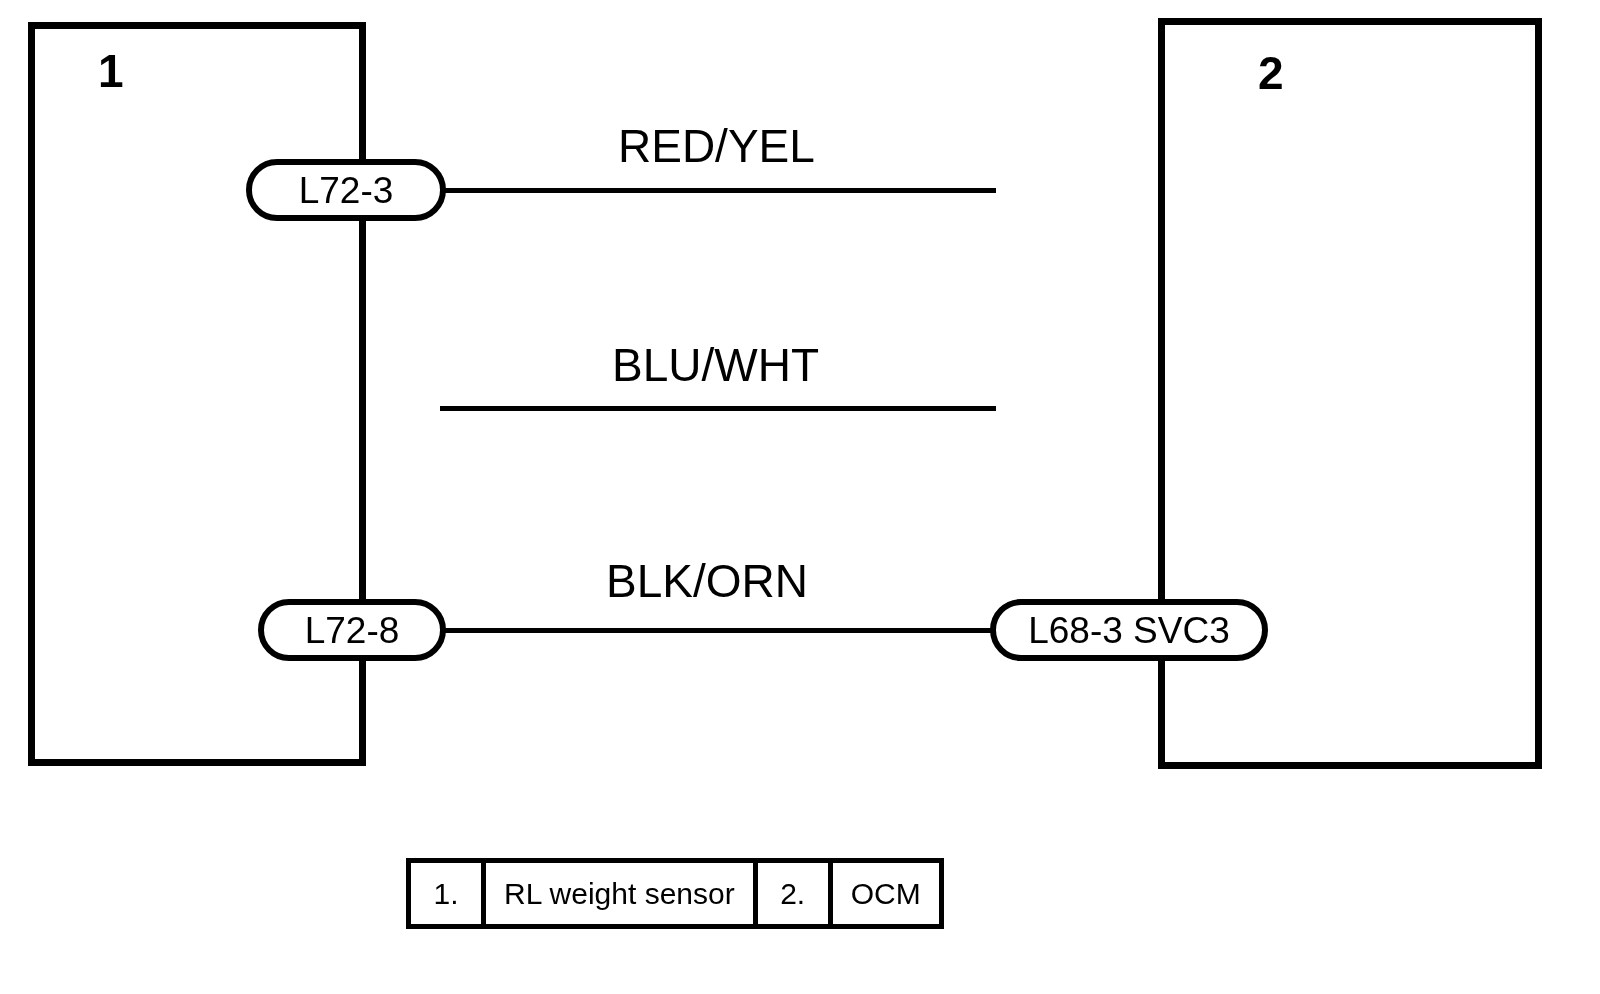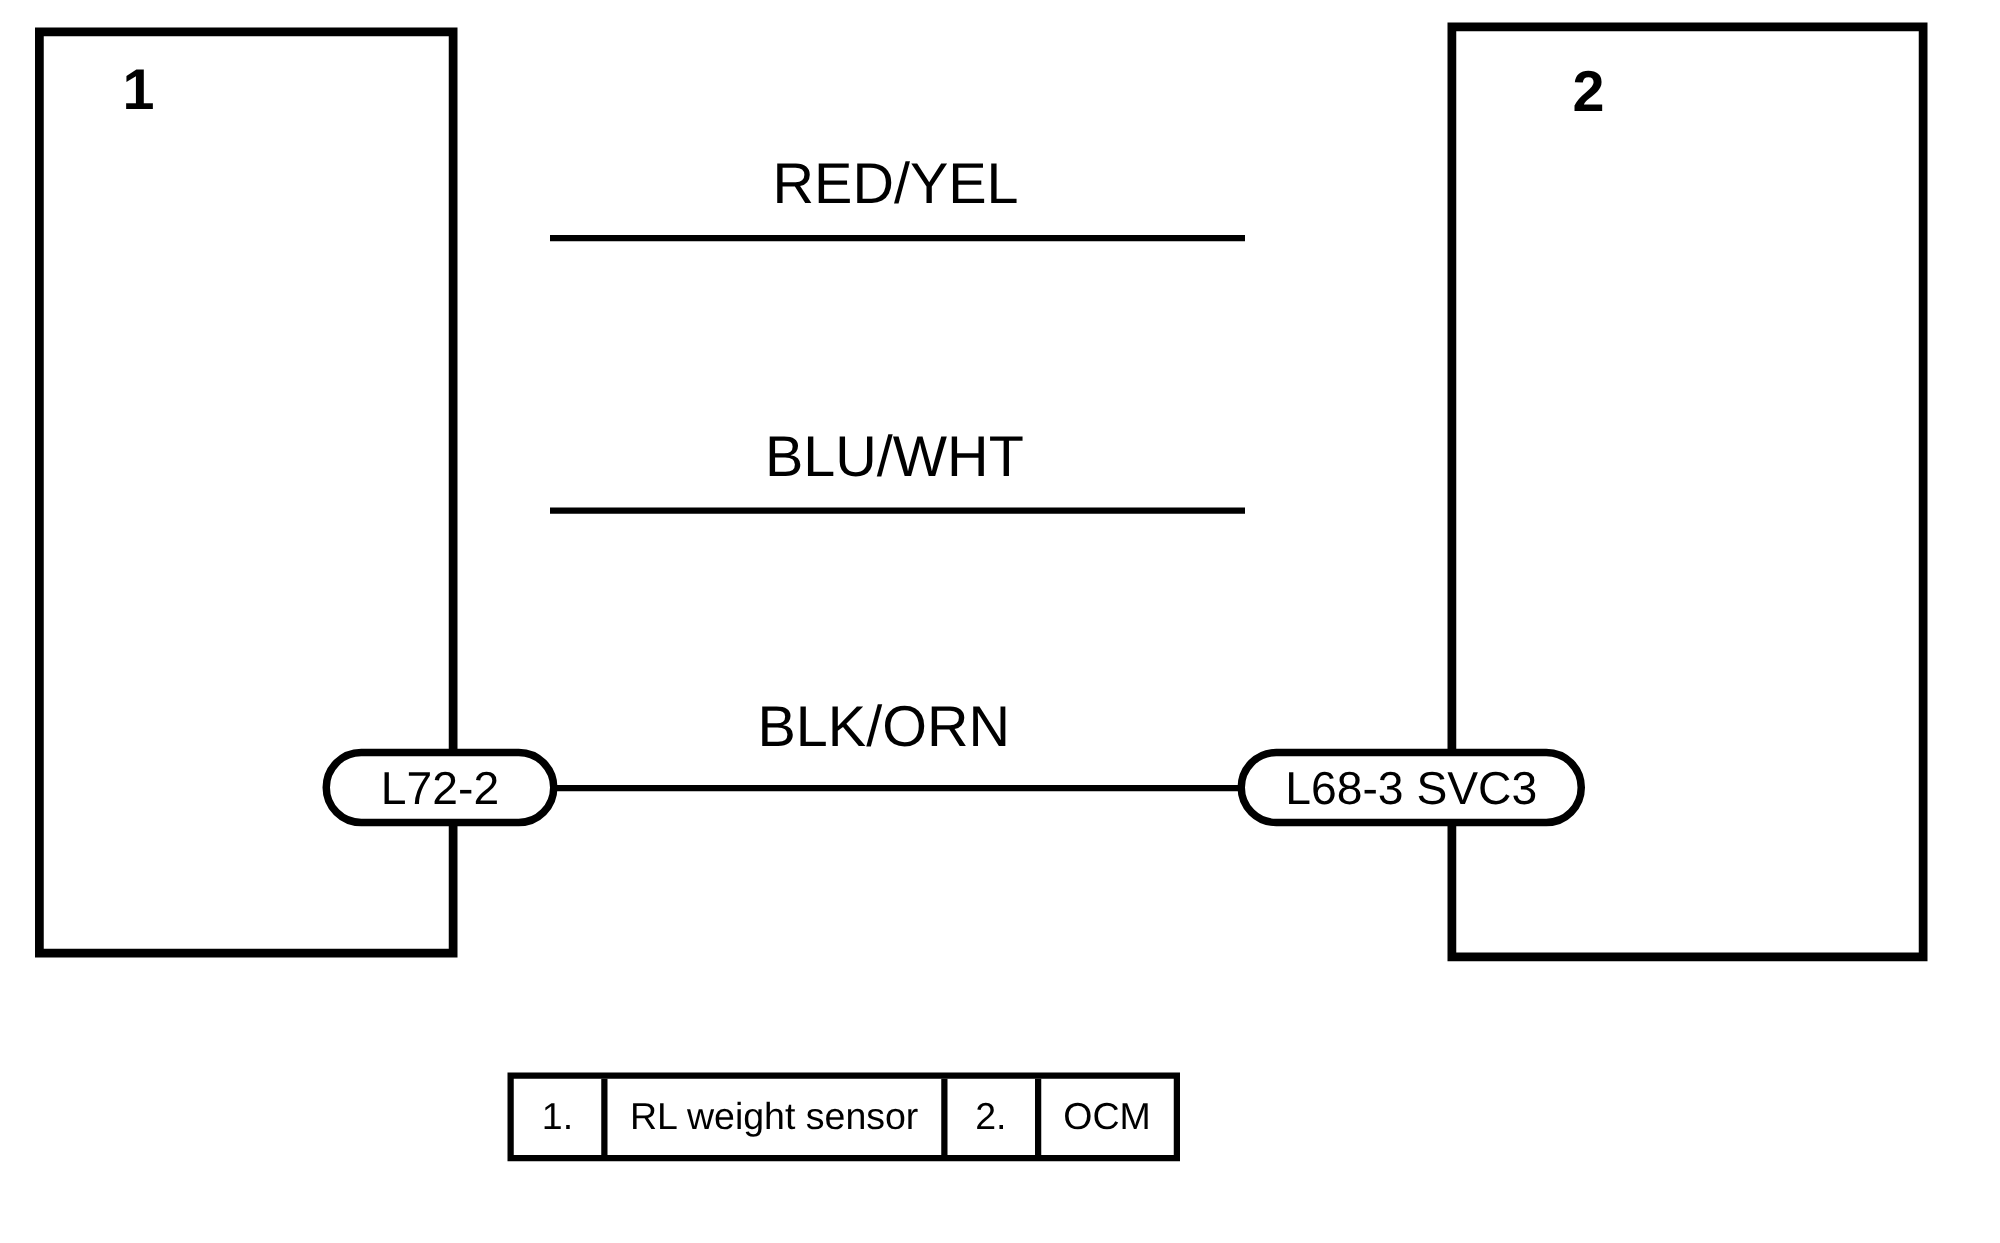--- a/index.html
+++ b/index.html
@@ -132,21 +132,22 @@
   <div class="box-number" id="box-right-number">2</div>
 
   <div class="wire" id="wire-1"></div>
   <div class="wire" id="wire-2"></div>
   <div class="wire" id="wire-3"></div>
 
   <div class="wire-label" id="wire-label-2">BLU/WHT</div>
   <div class="wire-label" id="wire-label-1">RED/YEL</div>
   <div class="wire-label" id="wire-label-3">BLK/ORN</div>
 
-  <div class="pill pill-left" id="pill-l72-1">L72-2</div>
+  <div class="pill pill-left" id="pill-l72-3">L72-3</div>
+  <div class="pill pill-left" id="pill-l72-1">L72-8</div>
 
   <div class="pill pill-right" id="pill-l68-3">L68-3 SVC3</div>
 
   <div id="legend">
     <table>
       <tbody>
           <tr>
         <td class="legend-index">1.</td>
         <td class="legend-name">RL weight sensor</td>
         <td class="legend-index">2.</td>

